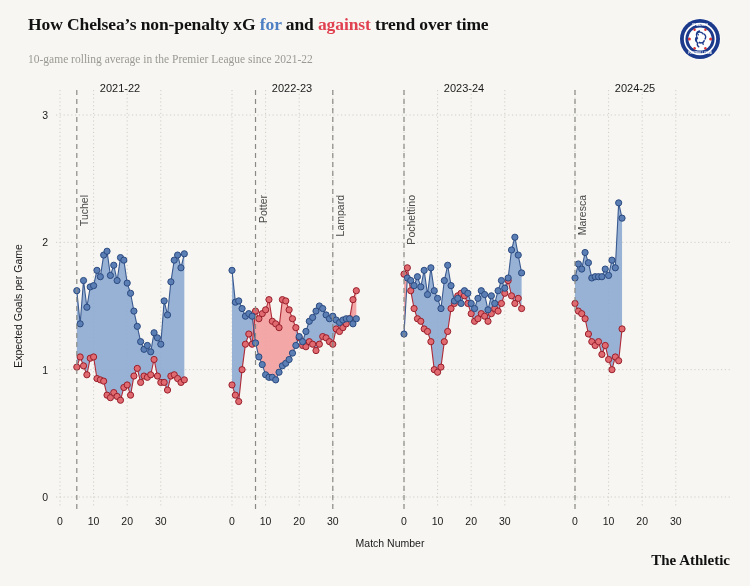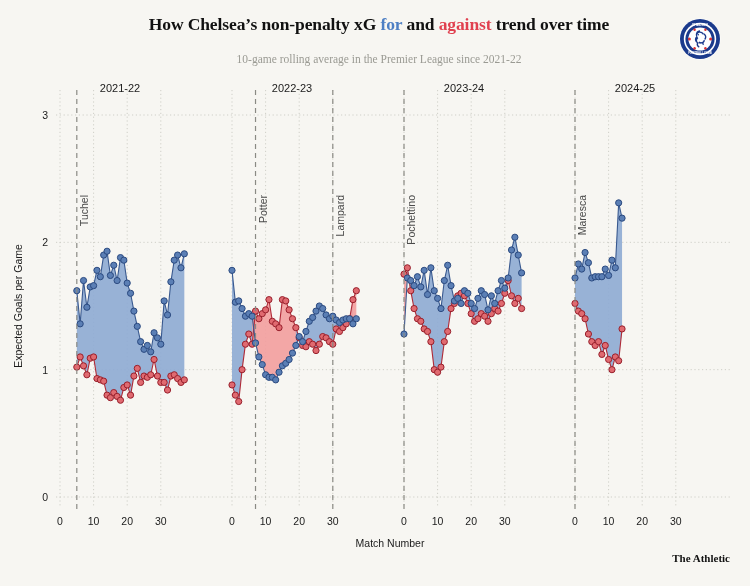--- a/index.html
+++ b/index.html
@@ -6,21 +6,21 @@
   body{
     width:750px;height:586px;
     background:#f7f6f2;
     font-family:"Liberation Sans", sans-serif;
     overflow:hidden;
     position:relative;
   }
   #root{position:relative;width:750px;height:586px;}
 
   
-  .header{position:absolute;left:28px;top:14px;right:20px;text-align:center;}
+  .header{position:absolute;left:28px;top:14px;right:20px;}
   .title{
     font-family:"Liberation Serif", serif;
     font-weight:bold;font-size:17.5px;color:#111;
     letter-spacing:-0.1px;white-space:nowrap;
   }
   .title .for{color:#4d7fc4;}
   .title .against{color:#e0404f;}
   .subtitle{
     font-family:"Liberation Serif", serif;
     font-size:11.5px;color:#9a9a93;margin-top:18px;white-space:nowrap;
@@ -34,21 +34,21 @@
   svg{display:block;}
   text{font-family:"Liberation Sans", sans-serif;}
   .ticklbl{font-size:10.5px;fill:#1b1b1b;}
   .axistitle{font-size:10.5px;fill:#1b1b1b;}
   .seasonlbl{font-size:11px;fill:#1b1b1b;}
   .mgrlbl{font-size:10.5px;fill:#4a4a4a;}
 
   .footer{
     position:absolute;left:0;top:552px;width:730px;text-align:right;
     font-family:"Liberation Serif", serif;font-weight:bold;
-    font-size:11px;color:#111;
+    font-size:15px;color:#111;
   }
 </style>
 </head>
 <body>
 
 <div id="root">
 
   <div class="header">
     <div class="title">
       <span>How Chelsea’s non-penalty xG </span><span class="for">for</span><span> and </span><span class="against">against</span><span> trend over time</span>

